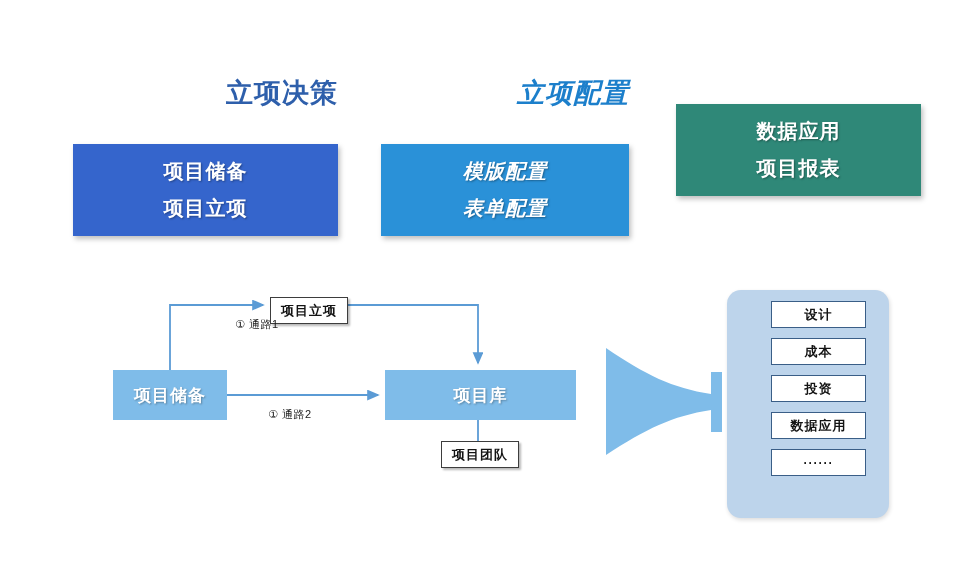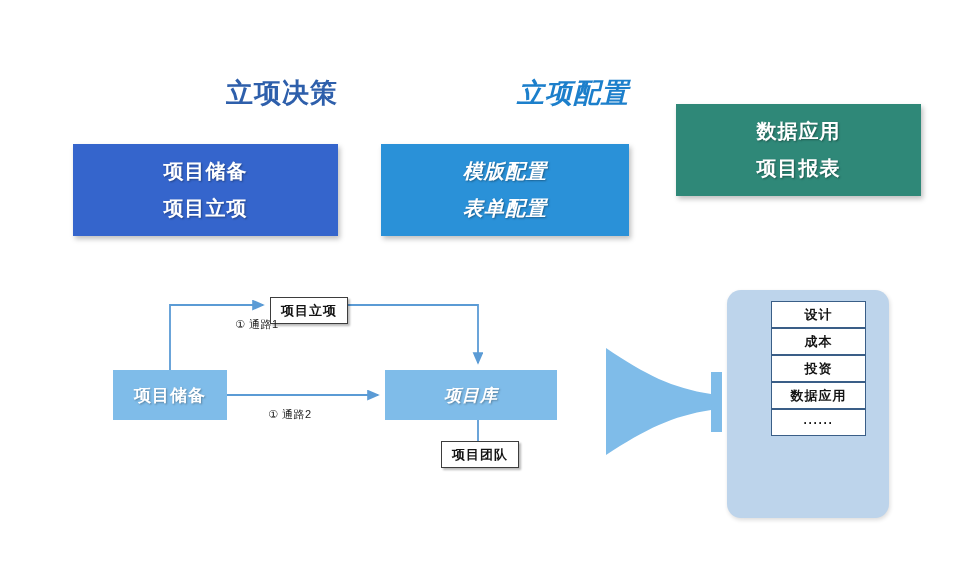--- a/index.html
+++ b/index.html
@@ -69,21 +69,21 @@
     display: flex;
     align-items: center;
     justify-content: center;
     color: #ffffff;
     font-size: 17px;
     font-weight: bold;
     letter-spacing: 1px;
     text-shadow: 1px 1px 2px rgba(0,0,0,0.30);
   }
   #node-reserve { left: 113px; top: 370px; width: 114px; height: 50px; }
-  #node-library { left: 385px; top: 370px; width: 172px; height: 50px; font-style: italic; }
+  #node-library { left: 385px; top: 370px; width: 191px; height: 50px; }
 
   .fbox-outline {
     position: absolute;
     background: #ffffff;
     border: 1.6px solid #3d3d3d;
     box-shadow: 2px 2px 2px rgba(0,0,0,0.28);
     display: flex;
     align-items: center;
     justify-content: center;
     color: #141414;
@@ -115,20 +115,21 @@
     border-radius: 14px;
     box-shadow: 1px 2px 4px rgba(0,0,0,0.14);
   }
   #output-list {
     position: absolute;
     left: 771px;
     top: 301px;
     width: 95px;
     display: flex;
     flex-direction: column;
+    gap: 10px;
   }
   .output-item {
     height: 25px;
     background: #ffffff;
     border: 1.4px solid #3a5e87;
     display: flex;
     align-items: center;
     justify-content: center;
     font-size: 13px;
     font-weight: bold;

